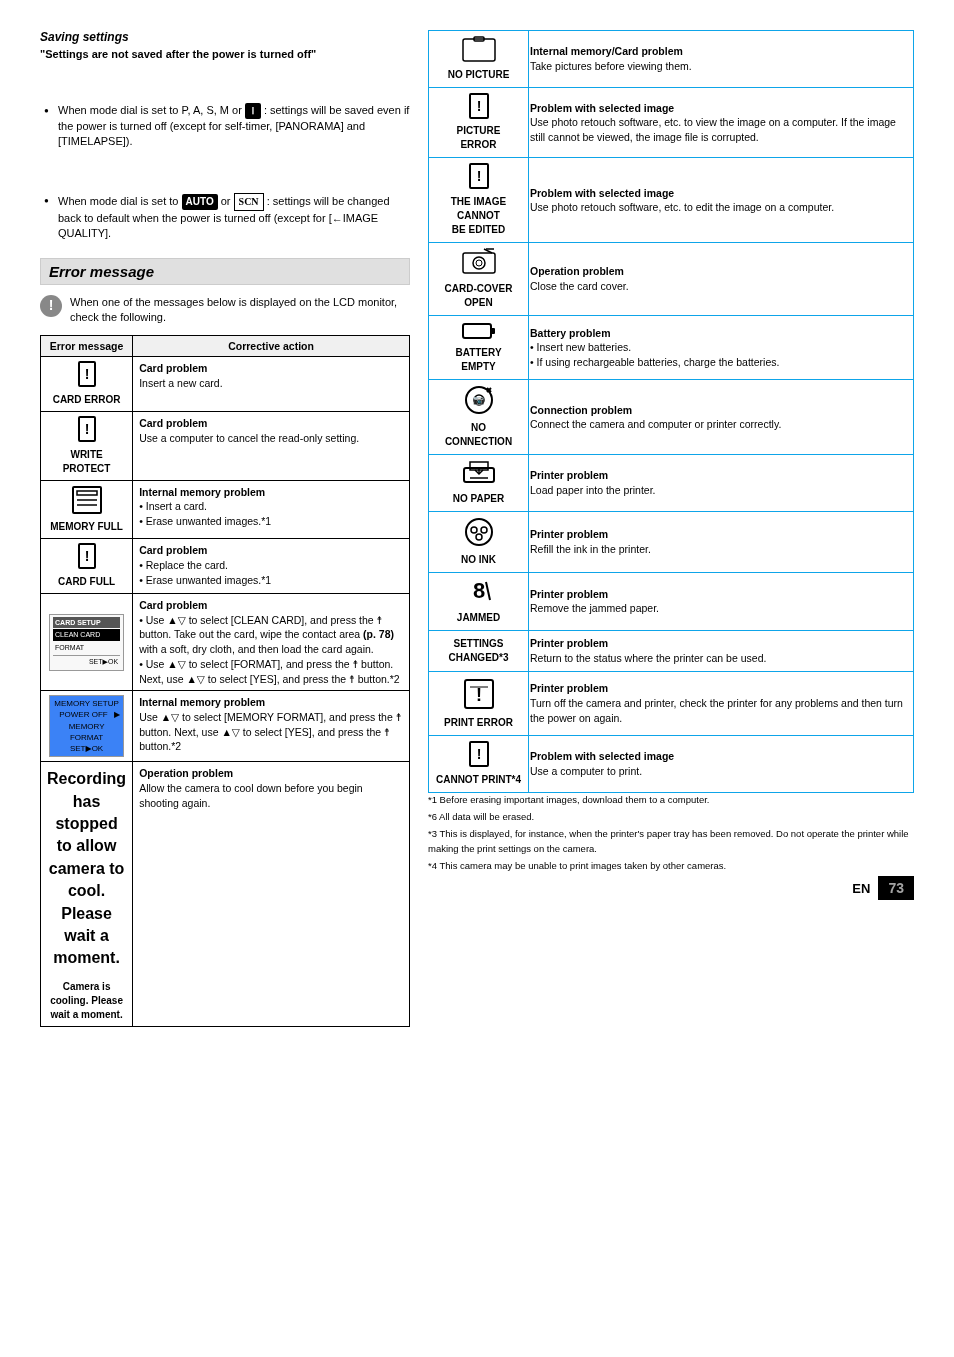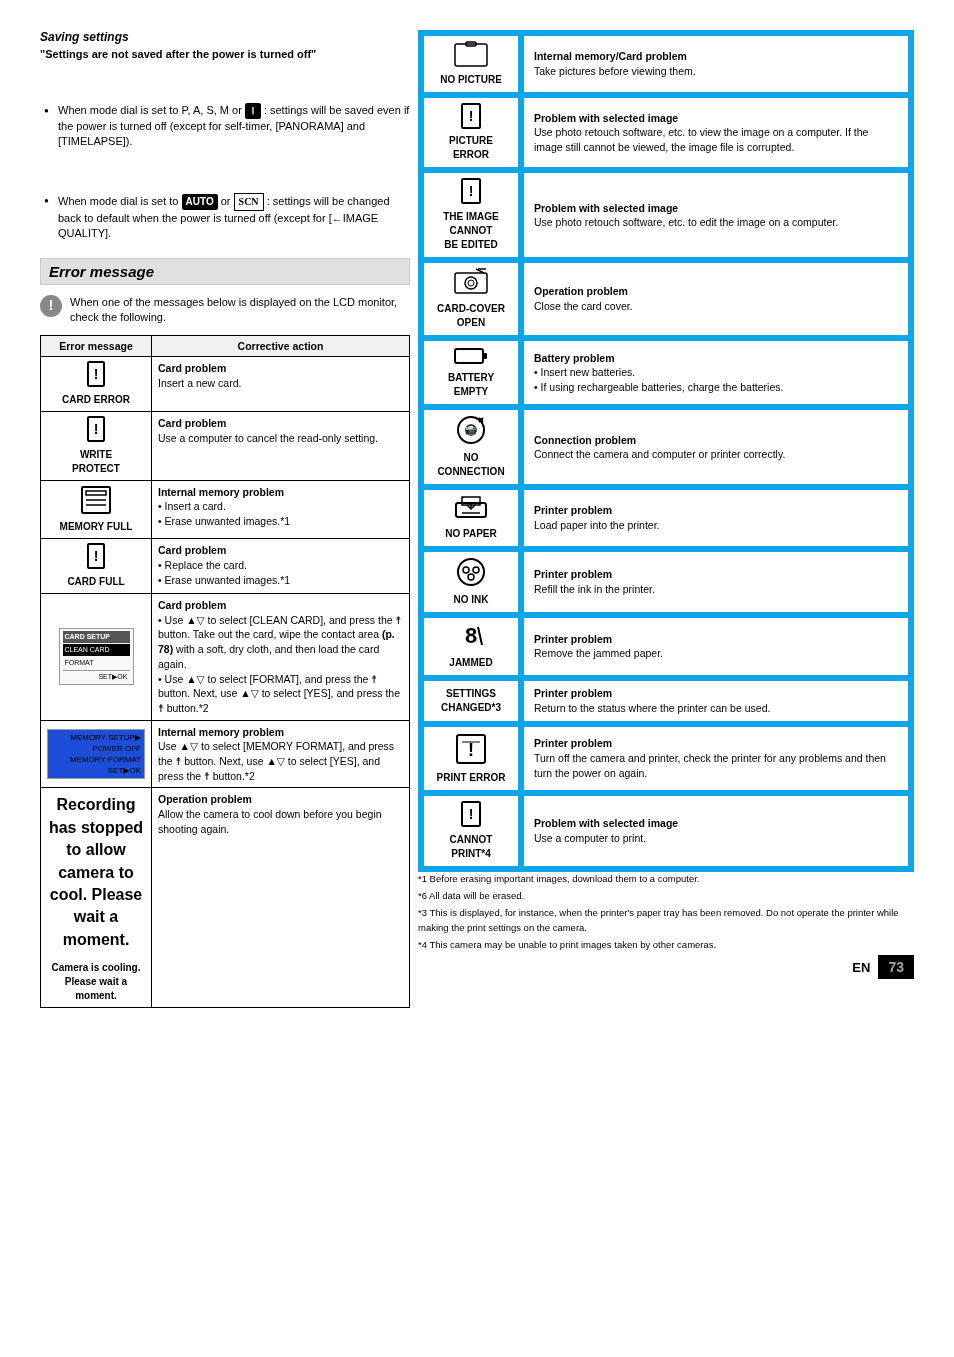--- a/index.html
+++ b/index.html
@@ -7,21 +7,21 @@
       font-family: Arial, sans-serif;
       font-size: 11px;
       background: #fff;
       color: #000;
       width: 954px;
       min-height: 1357px;
       padding: 30px 40px;
     }
     .page-container {
       display: flex;
-      gap: 8px;
+      gap: 18px;
       width: 100%;
     }
     .left-column {
       width: 370px;
       flex-shrink: 0;
     }
     .right-column {
       flex: 1;
     }
 
@@ -174,35 +174,35 @@
     .card-setup-icon .cs-btn {
       font-size: 7px;
       text-align: right;
       padding: 1px 2px;
       border-top: 1px solid #999;
     }
     .memory-setup-icon {
       border: 1px solid #999;
       padding: 2px 3px;
       font-size: 8px;
-      background: #1d4ed8;
+      background: #3b82f6;
       display: inline-block;
-      text-align: right;
-      width: 98px;
+      text-align: center;
+      width: 75px;
     }
 
     
     .right-table {
       width: 100%;
       border-collapse: collapse;
       font-size: 10.5px;
     }
     .right-table td {
-      border: 6px solid #0ea5e9;
-      padding: 5px 10px;
+      border: 1px solid #0ea5e9;
+      padding: 5px 1px;
       vertical-align: middle;
       line-height: 1.4;
     }
     .right-table .icon-cell {
       text-align: center;
       width: 100px;
       vertical-align: middle;
     }
     .right-table .error-name {
       font-weight: bold;

